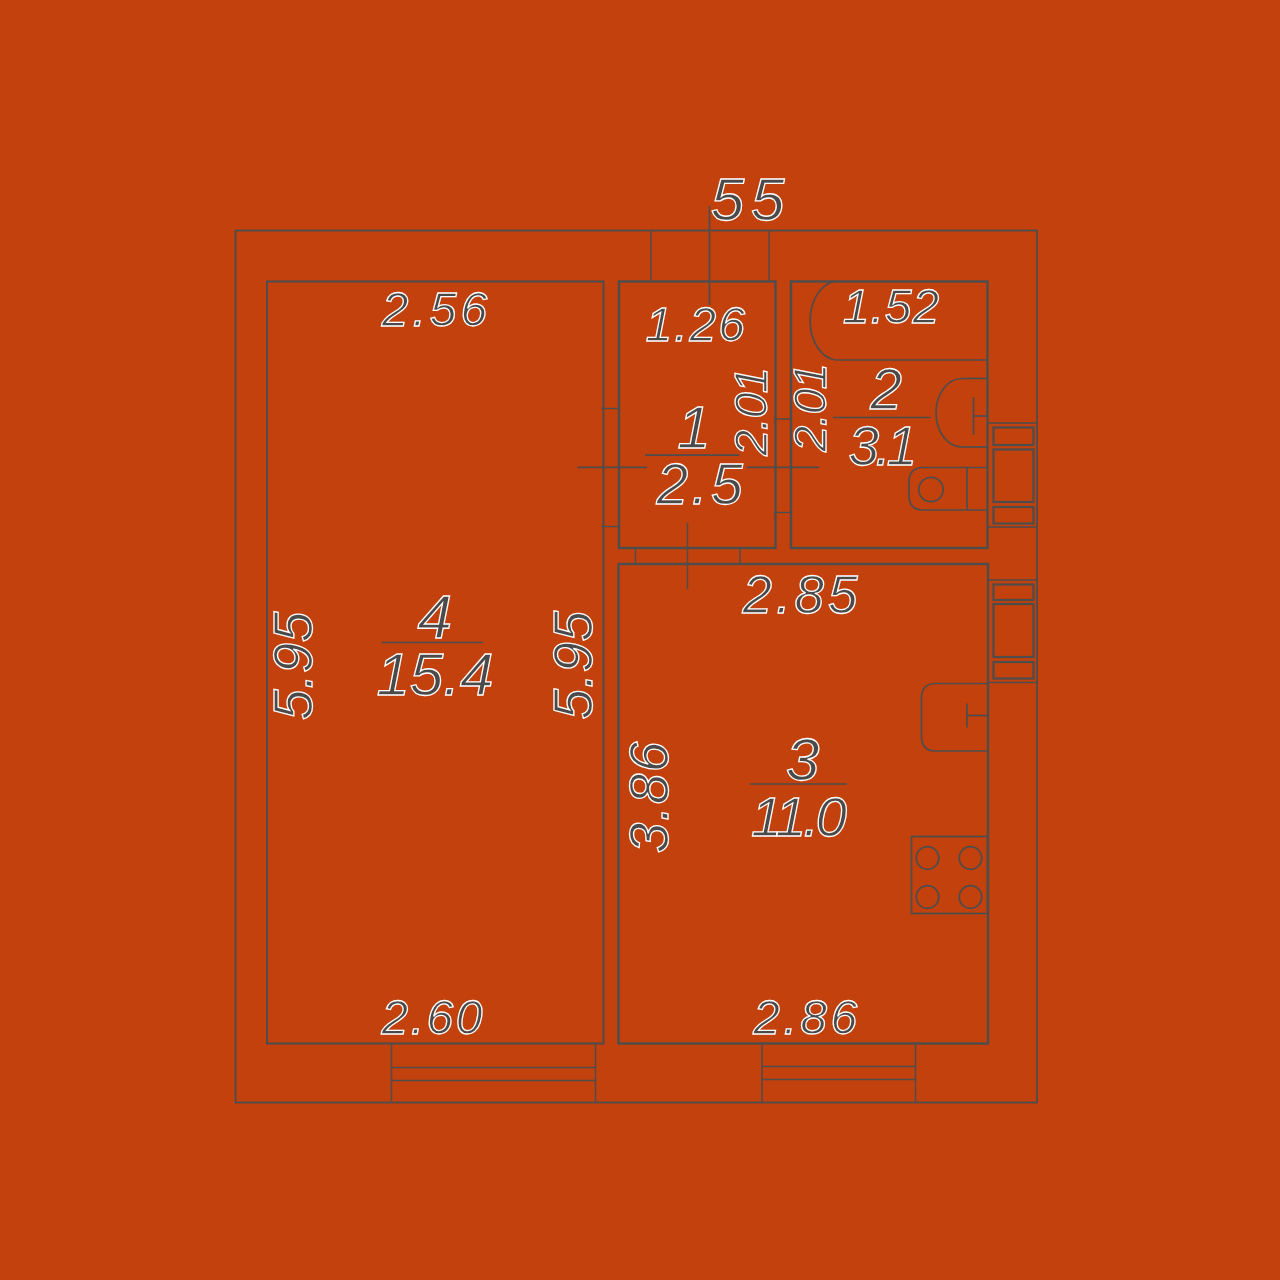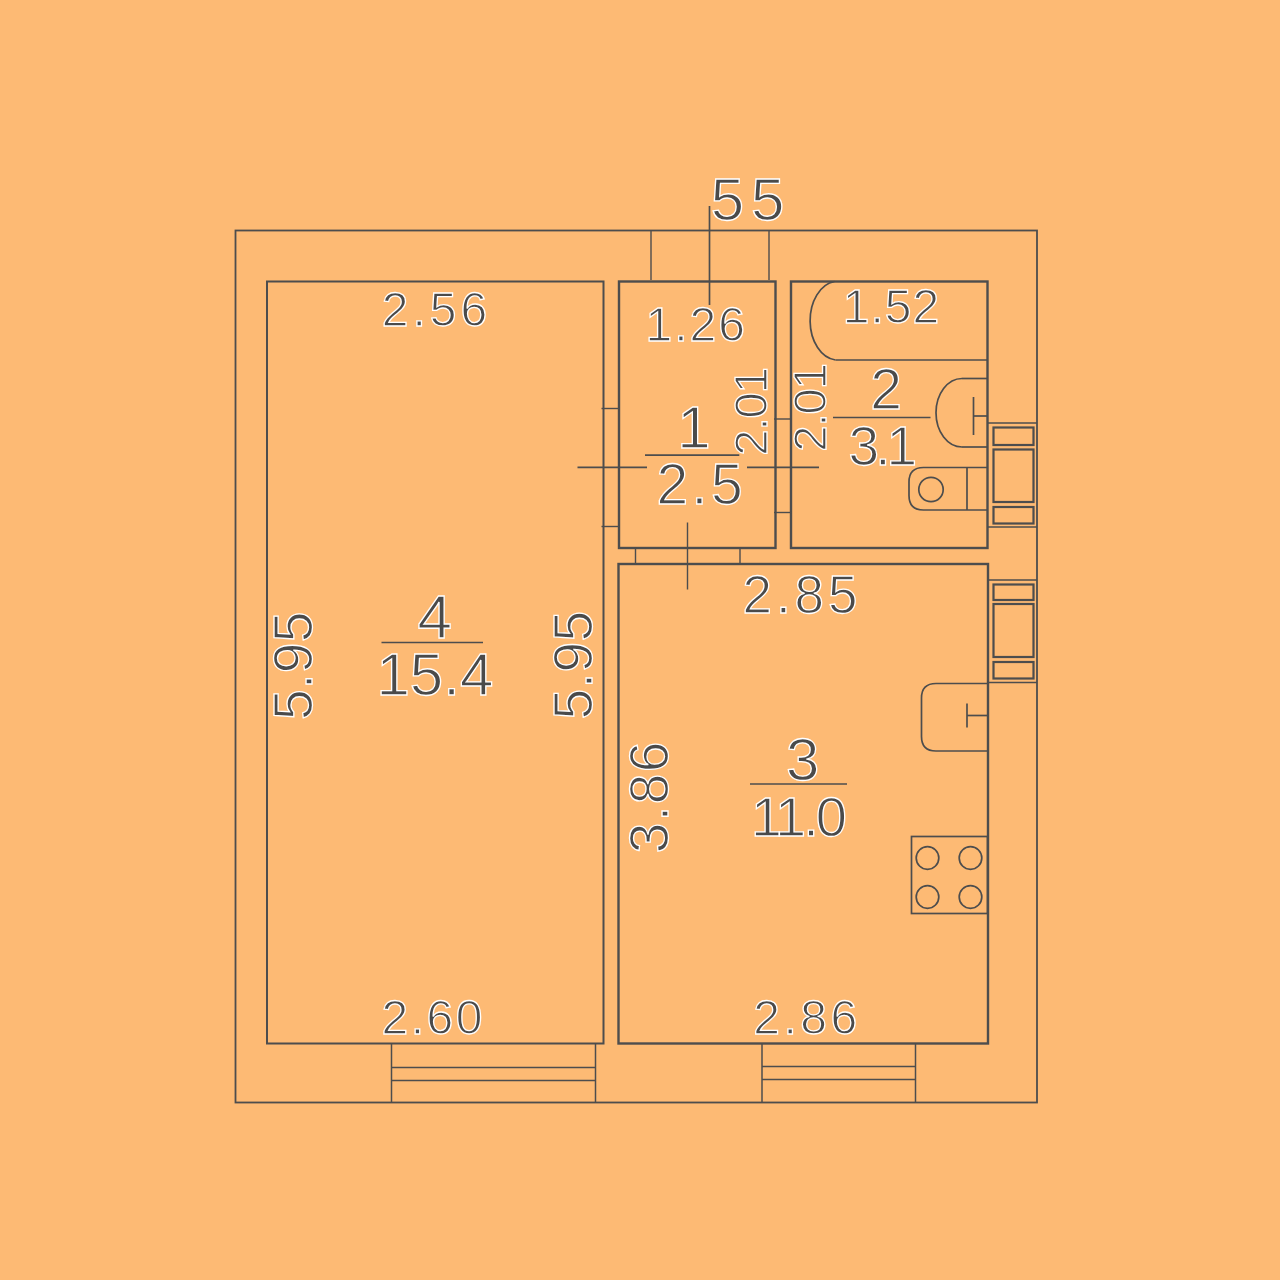--- a/index.html
+++ b/index.html
@@ -1,16 +1,16 @@
 <!DOCTYPE html>
 <html><head>
 <meta charset="utf-8">
 <style>
   html,body{margin:0;padding:0;background:#ffffff;}
-  .wrap{width:1280px;height:1280px;position:relative;background:#fdba74;}
+  .wrap{width:1280px;height:1280px;position:relative;background:#c2410c;font-style:italic;}
   svg{position:absolute;left:0;top:0;filter:blur(0.45px);}
   text{font-family:"Liberation Sans",sans-serif;fill:#4a4a4a;}
 </style>
 </head>
 <body>
 <div class="wrap">
 <svg width="1280" height="1280" viewBox="0 0 1280 1280" fill="none" stroke-linecap="butt">
 <g stroke="#4d4d4d" fill="none">
 
 <rect x="235.5" y="230.5" width="801.5" height="872" stroke-width="1.8"></rect>

